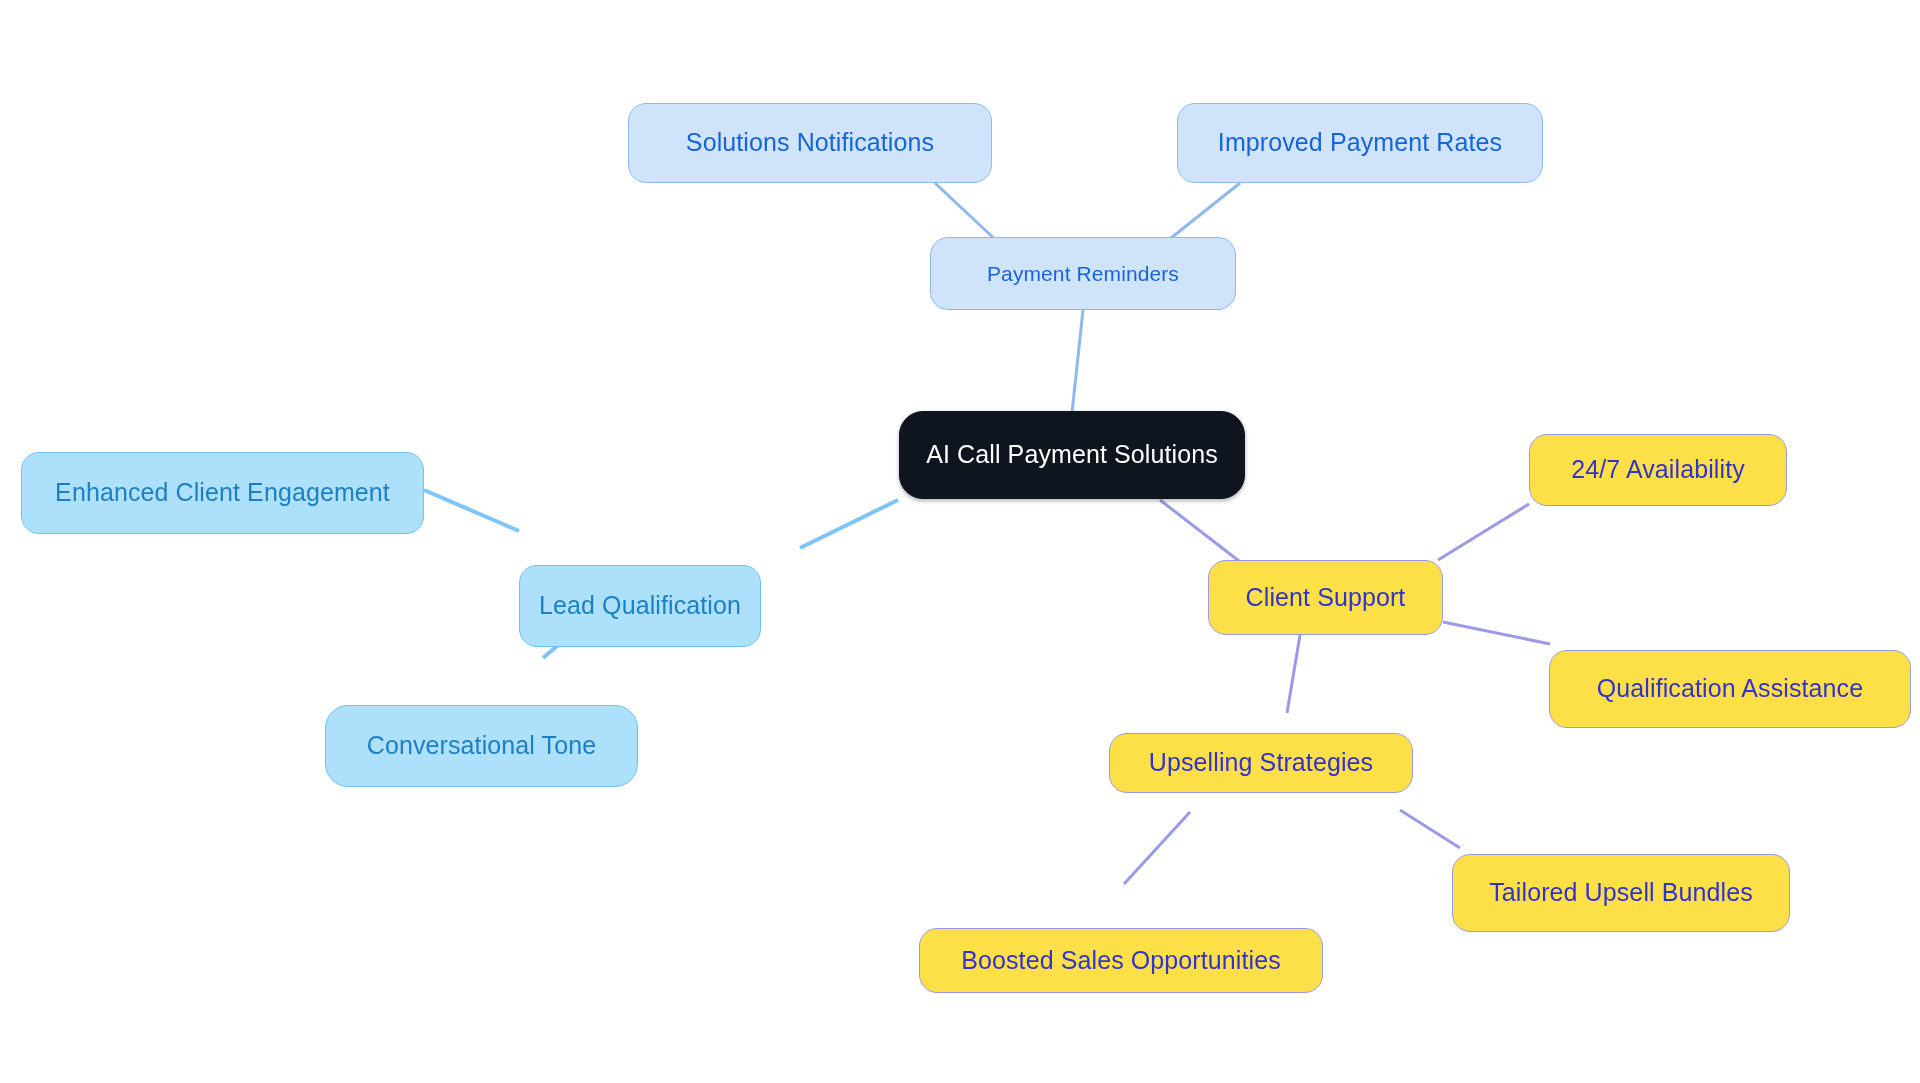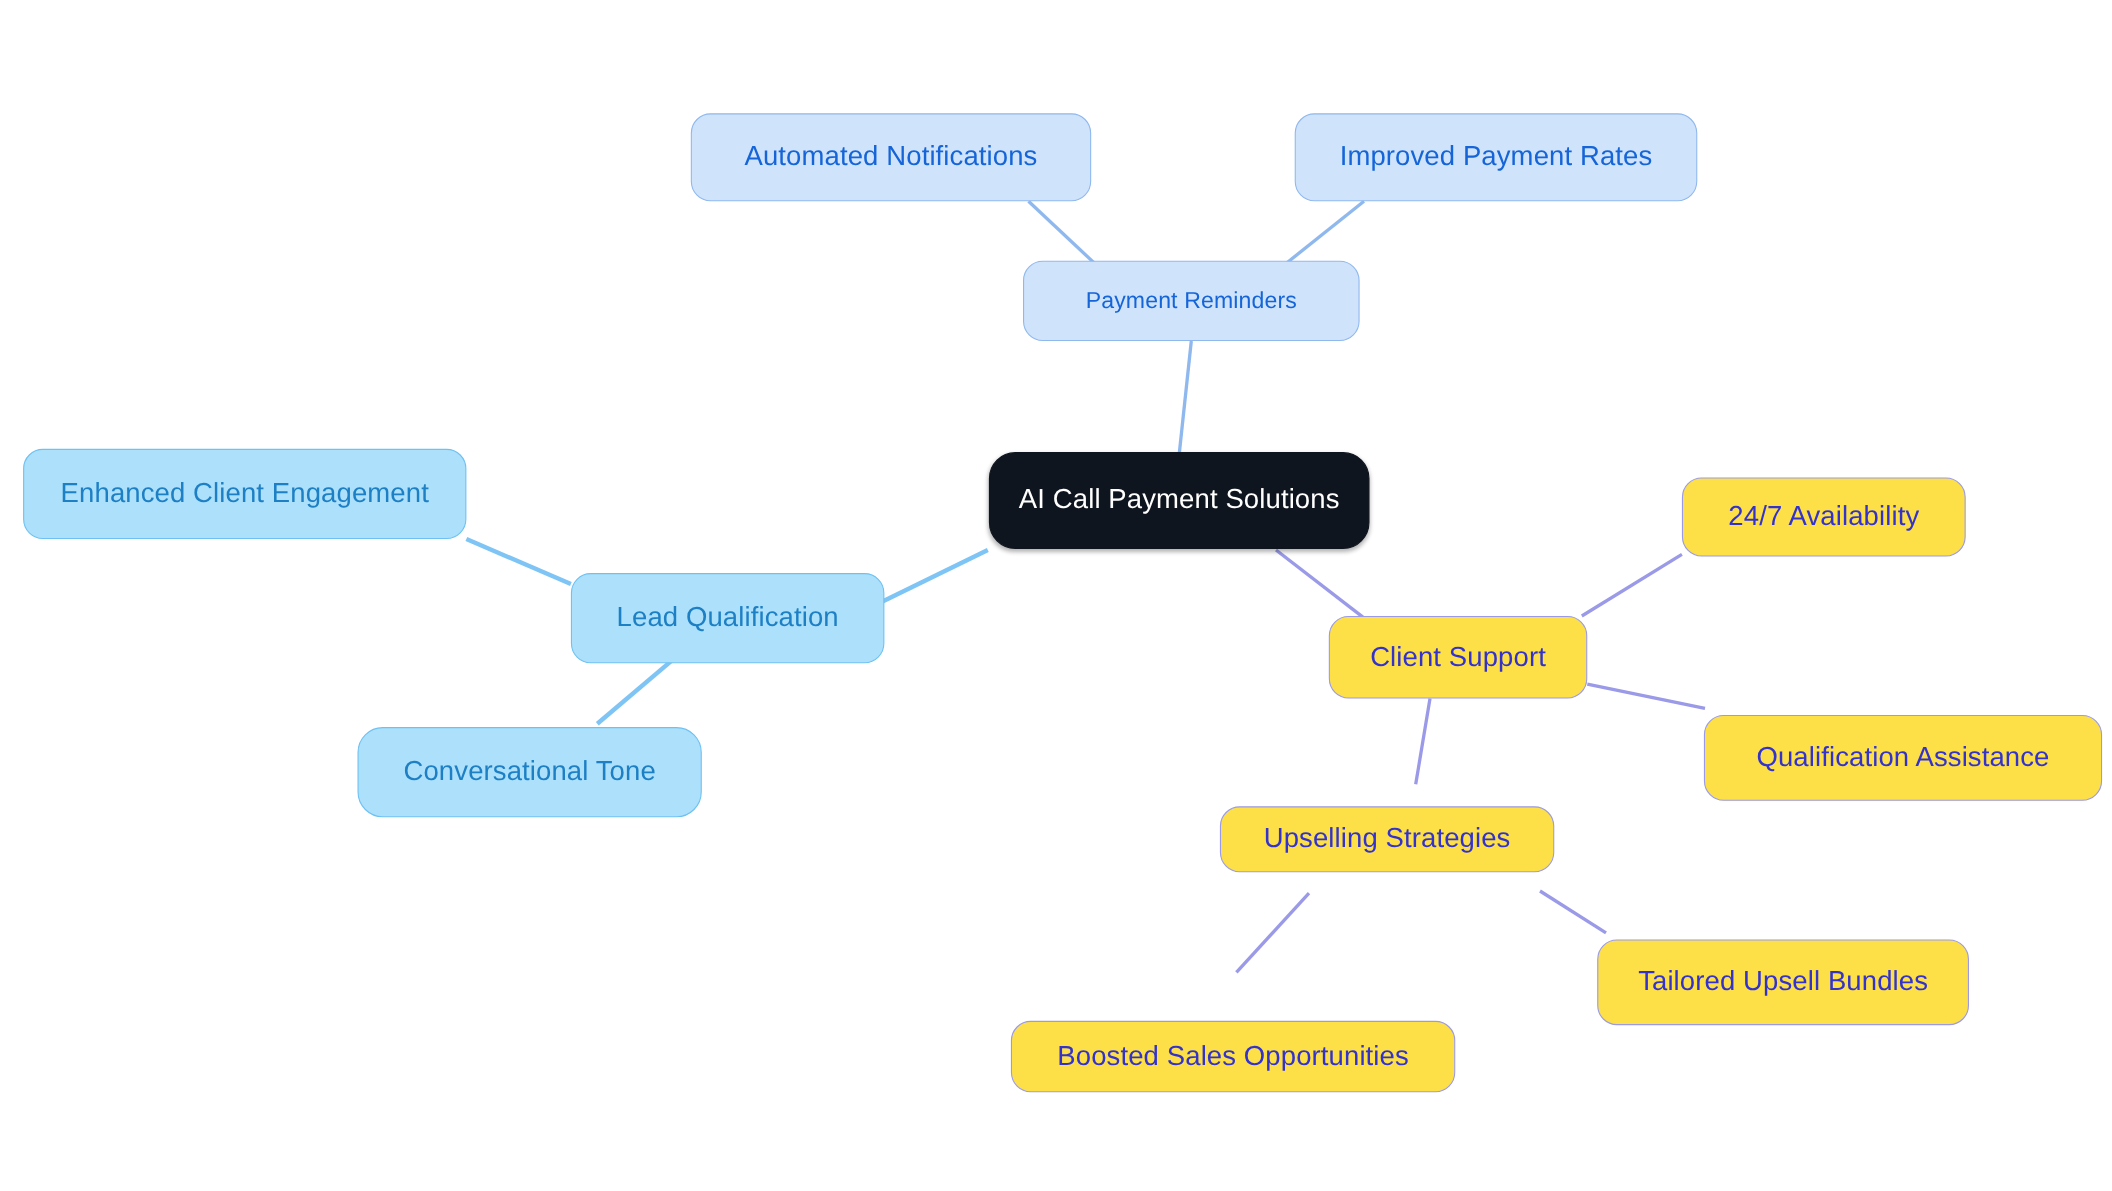--- a/index.html
+++ b/index.html
@@ -64,20 +64,21 @@
     color: #1565d8;
     font-size: 21px;
   }
 
   
   .n-sky {
     background: #ace0fb;
     border-color: #6ec1f2;
     color: #1d7fc4;
     font-size: 25px;
+    margin-top: 44px;
   }
 
   
   .n-purple {
     background: #fde047;
     border-color: #9a9ae8;
     color: #3333cc;
     font-size: 25px;
   }
 </style>
@@ -115,28 +116,28 @@
 
   <div class="node n-root" style="left:899px; top:411px; width:346px; height:88px;">
     <span class="node-label">AI Call Payment Solutions</span>
   </div>
 
   <div class="node n-blue-branch" style="left:930px; top:237px; width:306px; height:73px;">
     <span class="node-label">Payment Reminders</span>
   </div>
 
   <div class="node n-blue" style="left:628px; top:103px; width:364px; height:80px;">
-    <span class="node-label">Automated Notifications</span>
+    <span class="node-label">Solutions Notifications</span>
   </div>
 
   <div class="node n-blue" style="left:1177px; top:103px; width:366px; height:80px;">
     <span class="node-label">Improved Payment Rates</span>
   </div>
 
-  <div class="node n-sky" style="left:519px; top:521px; width:285px; height:82px;">
+  <div class="node n-sky" style="left:519px; top:521px; width:242px; height:82px;">
     <span class="node-label">Lead Qualification</span>
   </div>
 
   <div class="node n-sky" style="left:21px; top:408px; width:403px; height:82px;">
     <span class="node-label">Enhanced Client Engagement</span>
   </div>
 
   <div class="node n-sky" style="left:325px; top:661px; width:313px; height:82px;border-radius:23px;">
     <span class="node-label">Conversational Tone</span>
   </div>

